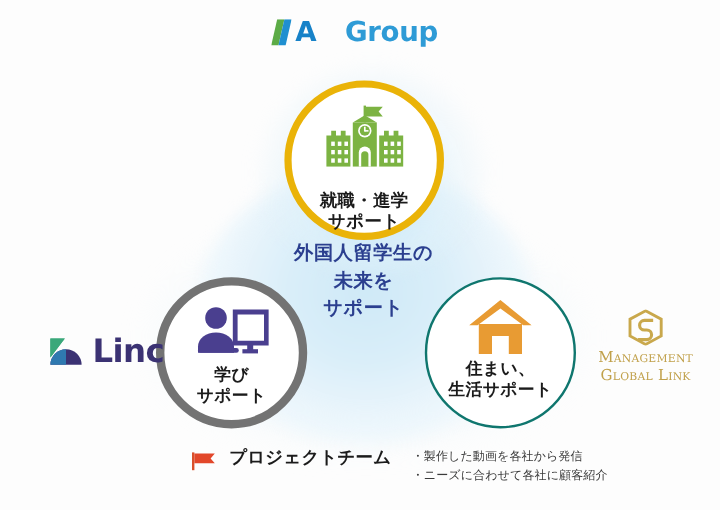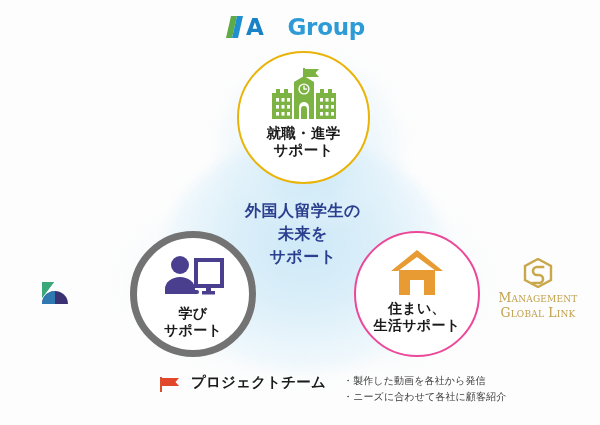--- a/index.html
+++ b/index.html
@@ -98,33 +98,34 @@
     position: absolute;
     border-radius: 50%;
     background: #ffffff;
     box-sizing: border-box;
     display: flex;
     flex-direction: column;
     align-items: center;
     justify-content: flex-start;
   }
   .node-top {
-    left: 237px; top: 51px;
+    left: 237px; top: 67px;
     width: 133px; height: 133px;
-    border: 2px solid #eab308;
+    border: 6px solid #eab308;
+    justify-content: space-between;
   }
   .node-left {
     left: 130px; top: 231px;
     width: 126px; height: 126px;
     border: 7px solid #737373;
   }
   .node-right {
     left: 354px; top: 231px;
     width: 126px; height: 126px;
-    border: 2px solid #ec4899;
+    border: 2px solid #0f766e;
   }
   .node-icon { margin-top: 14px; }
   .node-left .node-icon { margin-top: 16px; }
   .node-right .node-icon { margin-top: 16px; }
   .node-label {
     text-align: center;
     font-weight: bold;
     line-height: 1.18;
     letter-spacing: 0.3px;
     color: #1b1b1b;
@@ -335,20 +336,21 @@
     <span>サポート</span>
   </div>
 
   <div class="linc-logo">
     <svg class="linc-mark" viewBox="0 0 30 30">
       <polygon points="2,4 14,4 2,20" fill="#3aa87a"></polygon>
       <path d="M2,26 a13,13 0 0 1 26,0 z" fill="#3b3273"></path>
       <path d="M2,26 a13,13 0 0 1 13,-13 v13 z" fill="#2f7fb5" opacity="0.92"></path>
       <polygon points="2,4 14,4 2,20" fill="#3aa87a"></polygon>
     </svg>
+    <div class="linc-word">Linc</div>
   </div>
 
   <div class="glm-logo">
     <svg class="glm-mark" width="30" height="30" viewBox="0 0 30 30">
       <polygon points="15,1 28,8 28,22 15,29 2,22 2,8" fill="none" stroke="#c9a84c" stroke-width="2.4"></polygon>
       <path d="M20,9 h-6 a4,4 0 0 0 0,8 h2 a4,4 0 0 1 0,8 h-6" fill="none" stroke="#c9a84c" stroke-width="2.6" stroke-linecap="square"></path>
     </svg>
     <div class="glm-text">
       <span>Management</span>
       <span>Global Link</span>

